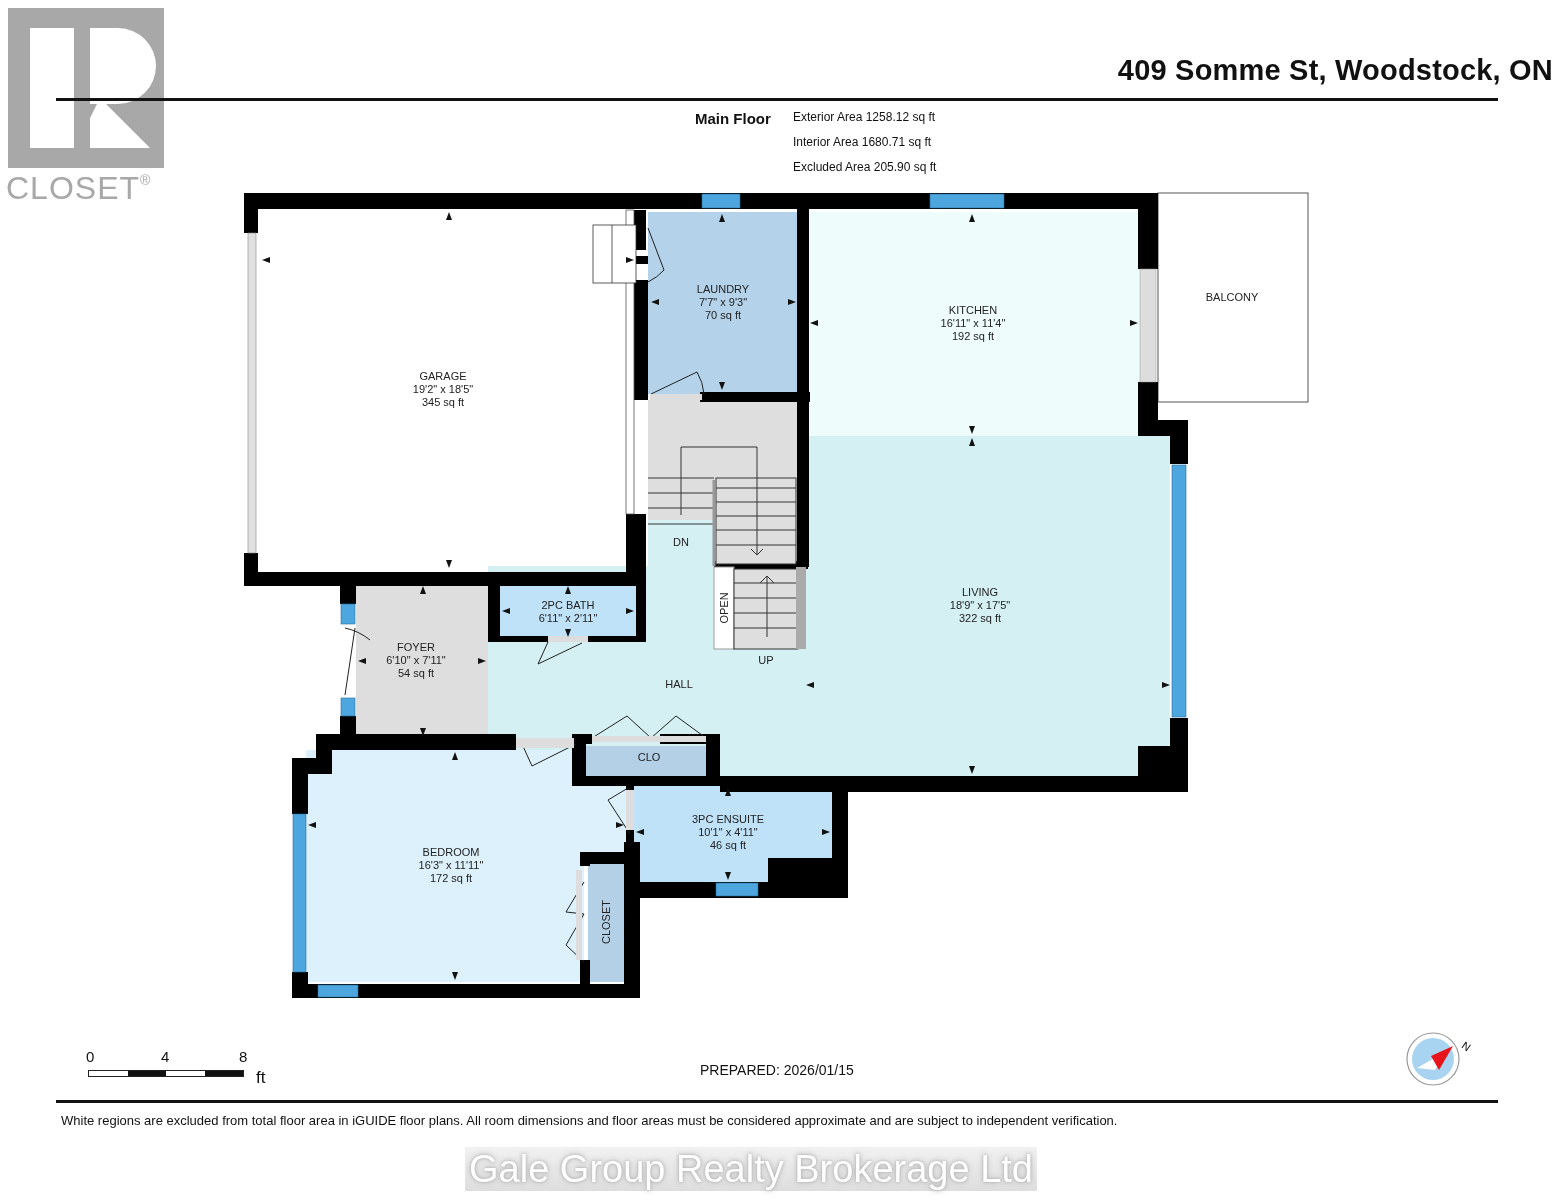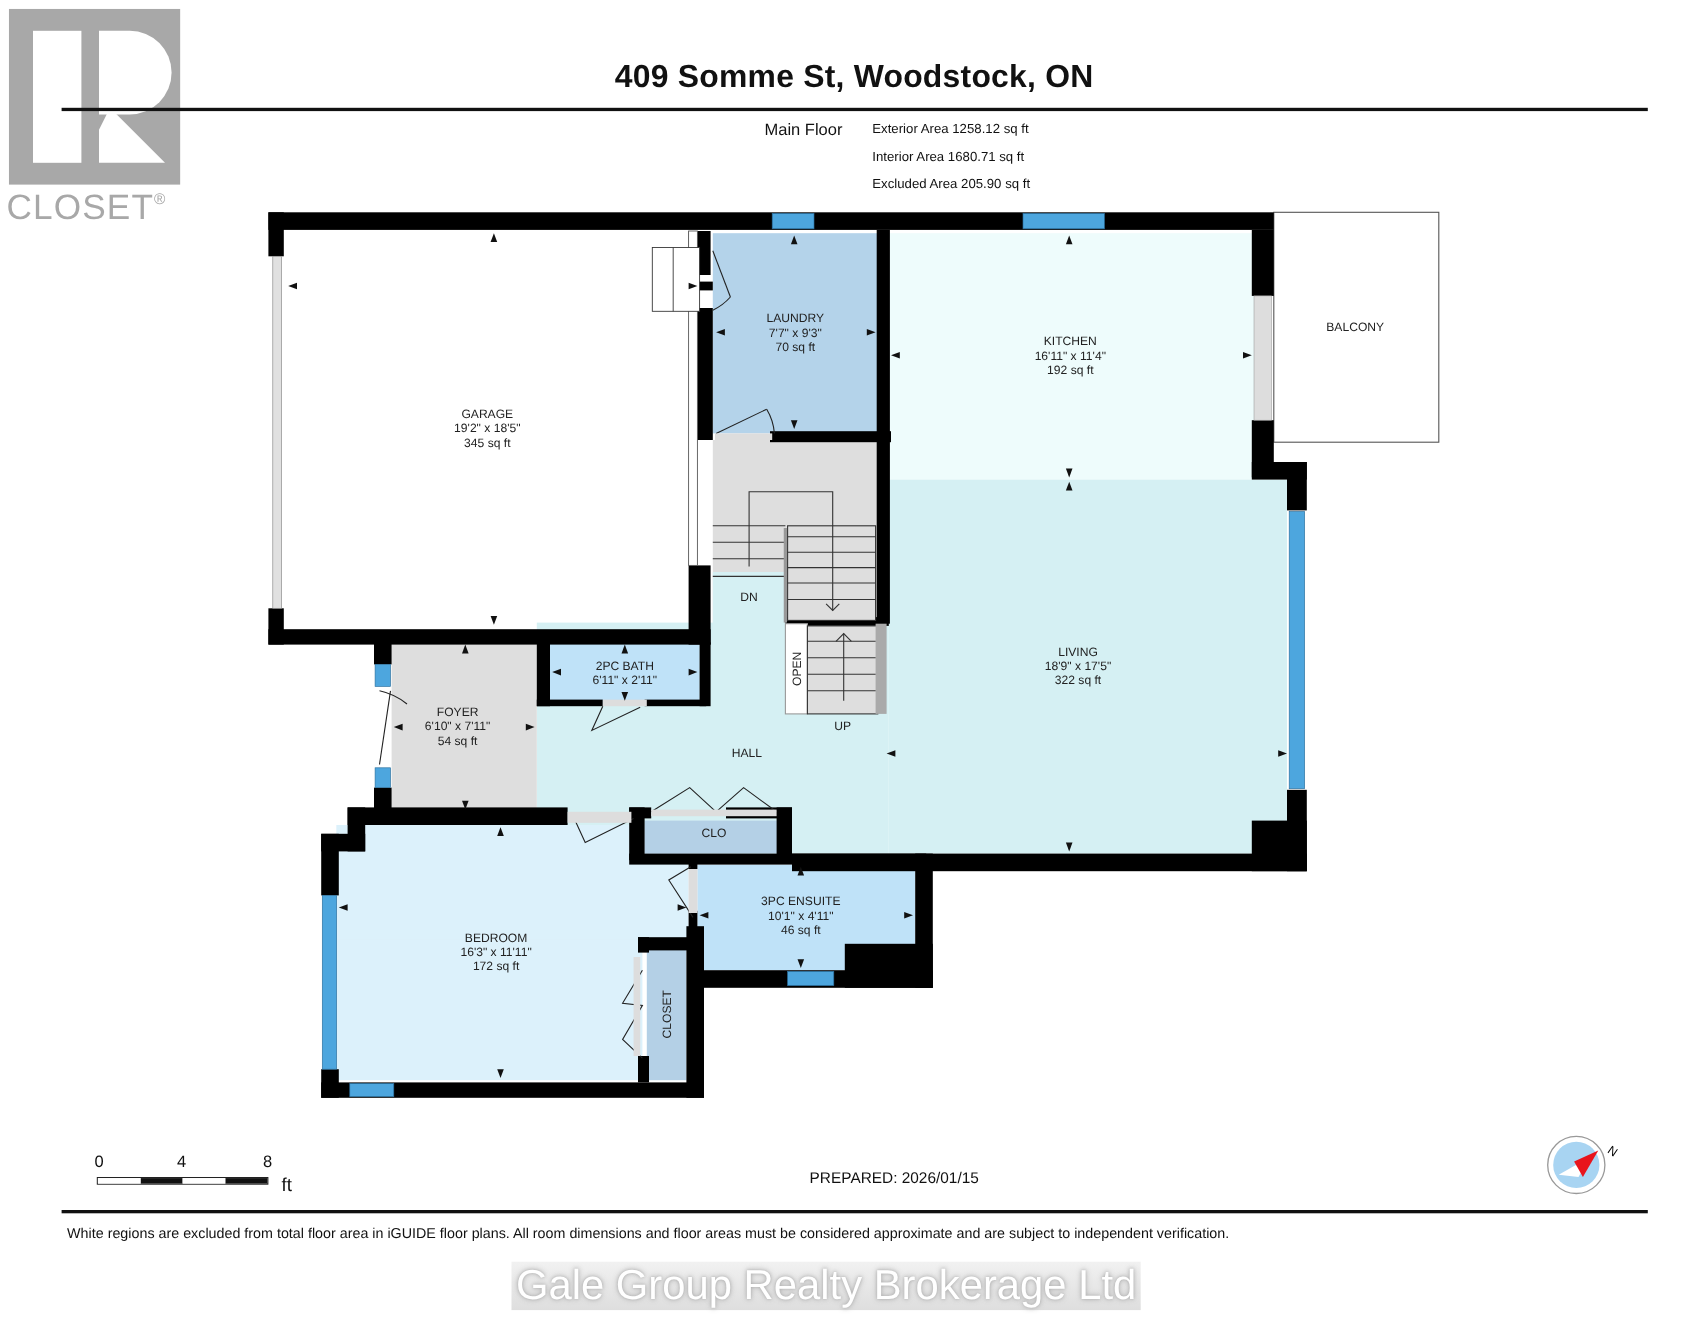--- a/index.html
+++ b/index.html
@@ -1,31 +1,31 @@
 <!DOCTYPE html>
 <html><head>
 <meta charset="utf-8">
 <style>
   html,body{margin:0;padding:0;background:#fff;}
   body{width:1553px;height:1200px;position:relative;overflow:hidden;font-family:"Liberation Sans",sans-serif;color:#111;}
   .abs{position:absolute;}
   .logo{left:8px;top:8px;width:156px;height:160px;}
   .logo-text{left:6px;top:170px;font-size:32px;color:#a8a8a8;letter-spacing:1px;}
   .logo-text sup{font-size:14px;vertical-align:top;position:relative;top:2px;}
-  .title{left:0;width:1553px;top:54px;text-align:center;font-size:29px;font-weight:bold;letter-spacing:0.2px;}
+  .title{left:0;width:1553px;top:54px;text-align:right;font-size:29px;font-weight:bold;letter-spacing:0.2px;}
   .rule-top{left:56px;top:98px;width:1442px;height:3px;background:#111;}
-  .floor-label{left:695px;top:110px;font-size:15px;font-weight:normal;}
+  .floor-label{left:695px;top:110px;font-size:15px;font-weight:bold;}
   .area-line{left:793px;font-size:12px;}
   .plan{left:0;top:0;width:1553px;height:1200px;}
   .room-text{font-family:"Liberation Sans",sans-serif;font-size:11px;fill:#222;text-anchor:middle;}
   .scale-nums{top:1048px;font-size:15px;}
   .scale-bar{left:88px;top:1070px;width:156px;height:7px;border:1px solid #222;display:flex;box-sizing:border-box;}
   .scale-bar span{flex:1;}
   .scale-unit{left:256px;top:1068px;font-size:17px;}
-  .prepared{left:700px;top:1062px;font-size:14px;margin-left:36px;}
+  .prepared{left:700px;top:1062px;font-size:14px;}
   .rule-bottom{left:56px;top:1100px;width:1442px;height:3px;background:#111;}
   .disclaimer{left:61px;top:1113px;font-size:13px;}
   .watermark{left:465px;top:1118px;font-size:38px;color:#fff;text-shadow:0 0 3px #aaa,0 0 6px #bbb;background:linear-gradient(180deg,rgba(200,200,200,0.25),rgba(160,160,160,0.35));padding:0 4px;line-height:44px;margin-top:29px;}
   .compass{left:1405px;top:1030px;width:56px;height:56px;}
 </style>
 </head>
 <body>
 
 <div class="abs logo">
   <svg width="156" height="160" viewBox="0 0 156 160">

